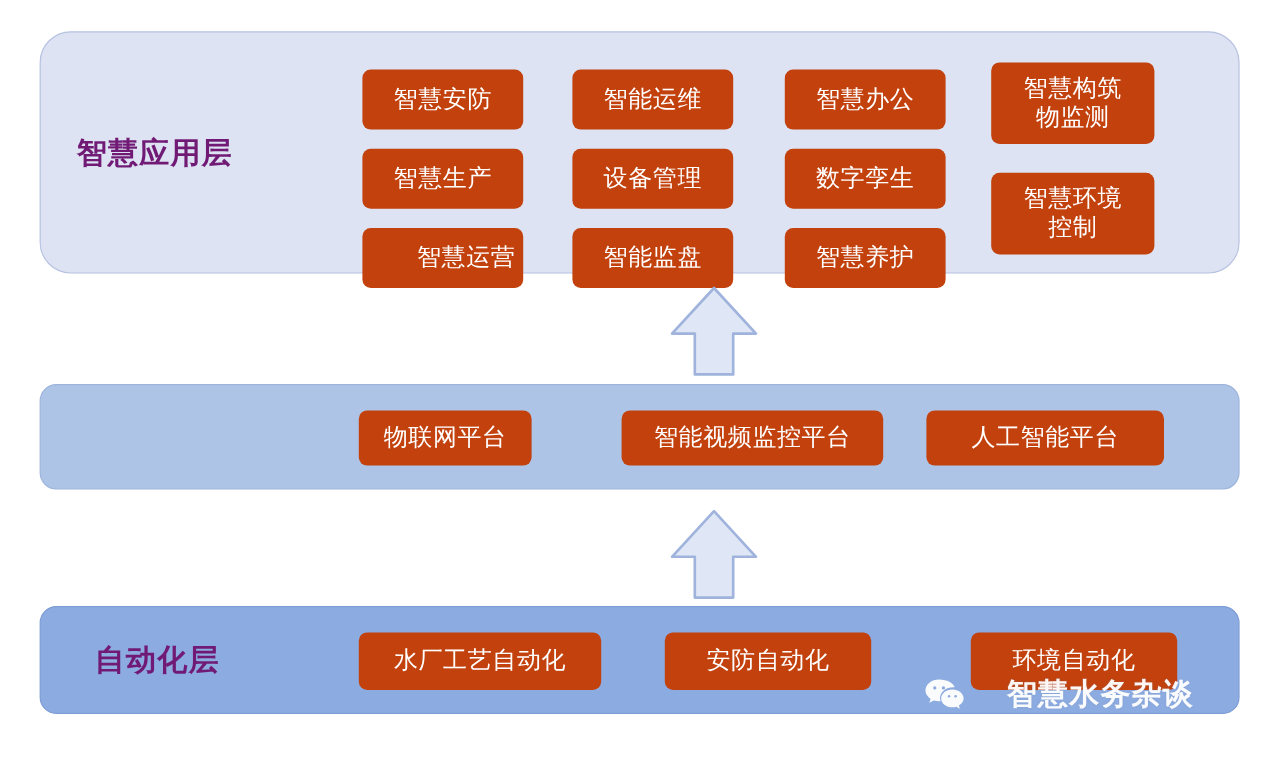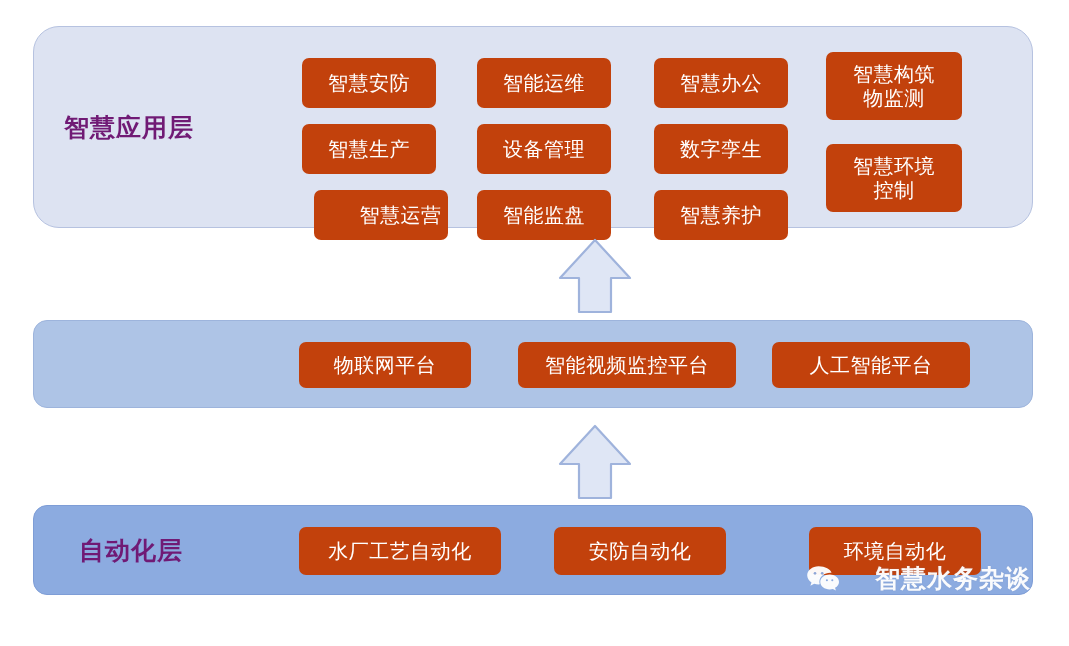--- a/index.html
+++ b/index.html
@@ -136,21 +136,21 @@
 
 <div id="canvas">
 
   <div class="layer layer-app">
     <div class="layer-title">智慧应用层</div>
 
     <div class="app-grid">
 
       <div class="chip chip-a" style="left:268px; top:31px;">智慧安防</div>
       <div class="chip chip-a" style="left:268px; top:97px;">智慧生产</div>
-      <div class="chip chip-a" style="left:280px; top:163px;padding-left:39px;">智慧运营</div>
+      <div class="chip chip-a" style="left:268px; top:163px;padding-left:39px;">智慧运营</div>
 
       <div class="chip chip-a" style="left:443px; top:31px;">智能运维</div>
       <div class="chip chip-a" style="left:443px; top:163px;">智能监盘</div>
       <div class="chip chip-a" style="left:443px; top:97px;">设备管理</div>
 
       <div class="chip chip-a" style="left:620px; top:31px;">智慧办公</div>
       <div class="chip chip-a" style="left:620px; top:97px;">数字孪生</div>
       <div class="chip chip-a" style="left:620px; top:163px;">智慧养护</div>
 
       <div class="chip chip-c" style="left:792px; top:25px;">智慧构筑
@@ -161,40 +161,40 @@
   </div>
 
   <div class="arrow" style="left:556px; top:236px;">
     <svg viewBox="0 0 78 78" xmlns="http://www.w3.org/2000/svg">
       <polygon points="39,4 74,42 55,42 55,76 23,76 23,42 4,42" fill="#dfe6f5" stroke="#9fb3dc" stroke-width="2.2" stroke-linejoin="round"></polygon>
     </svg>
   </div>
 
   <div class="layer layer-brain">
 
-    <div class="chip chip-brain" style="left:265px; width:172px;">物联网平台</div>
+    <div class="chip chip-brain" style="left:265px; width:144px;">物联网平台</div>
     <div class="chip chip-brain" style="left:484px; width:218px;">智能视频监控平台</div>
     <div class="chip chip-brain" style="left:738px; width:198px;">人工智能平台</div>
   </div>
 
   <div class="arrow" style="left:556px; top:422px;">
     <svg viewBox="0 0 78 78" xmlns="http://www.w3.org/2000/svg">
       <polygon points="39,4 74,42 55,42 55,76 23,76 23,42 4,42" fill="#dfe6f5" stroke="#9fb3dc" stroke-width="2.2" stroke-linejoin="round"></polygon>
     </svg>
   </div>
 
   <div class="layer layer-auto">
     <div class="layer-title">自动化层</div>
 
     <div class="chip chip-auto" style="left:265px; width:202px;">水厂工艺自动化</div>
     <div class="chip chip-auto" style="left:520px; width:172px;">安防自动化</div>
     <div class="chip chip-auto" style="left:775px; width:172px;">环境自动化</div>
   </div>
 
-  <div class="watermark" style="left:806px; top:562px;gap:35px;">
+  <div class="watermark" style="left:770px; top:562px;gap:35px;">
     <div class="wm-logo">
       <svg viewBox="0 0 34 28" xmlns="http://www.w3.org/2000/svg">
 
         <path d="M12.6 1.2C6.3 1.2 1.2 5.3 1.2 10.3c0 2.9 1.7 5.4 4.3 7.1l-1.1 3.3 3.8-1.9c1.4 .4 2.8 .6 4.4 .6 .4 0 .8 0 1.2-.05 -.3-.8-.45-1.7-.45-2.6 0-5 4.9-9.1 11-9.1 .4 0 .8 .02 1.2 .06C24.6 4.2 19.2 1.2 12.6 1.2z" fill="#ffffff"></path>
         <circle cx="9.0" cy="8.3" r="1.35" fill="#8cabe0"></circle>
         <circle cx="16.2" cy="8.3" r="1.35" fill="#8cabe0"></circle>
 
         <path d="M33.0 17.0c0-4.1-4.2-7.4-9.3-7.4 -5.2 0-9.4 3.3-9.4 7.4 0 4.1 4.2 7.4 9.4 7.4 1.1 0 2.2-.15 3.2-.45l3.0 1.6 -.85-2.7C31.5 21.4 33.0 19.3 33.0 17.0z" fill="#ffffff"></path>
         <circle cx="20.9" cy="15.3" r="1.05" fill="#8cabe0"></circle>
         <circle cx="26.3" cy="15.3" r="1.05" fill="#8cabe0"></circle>

